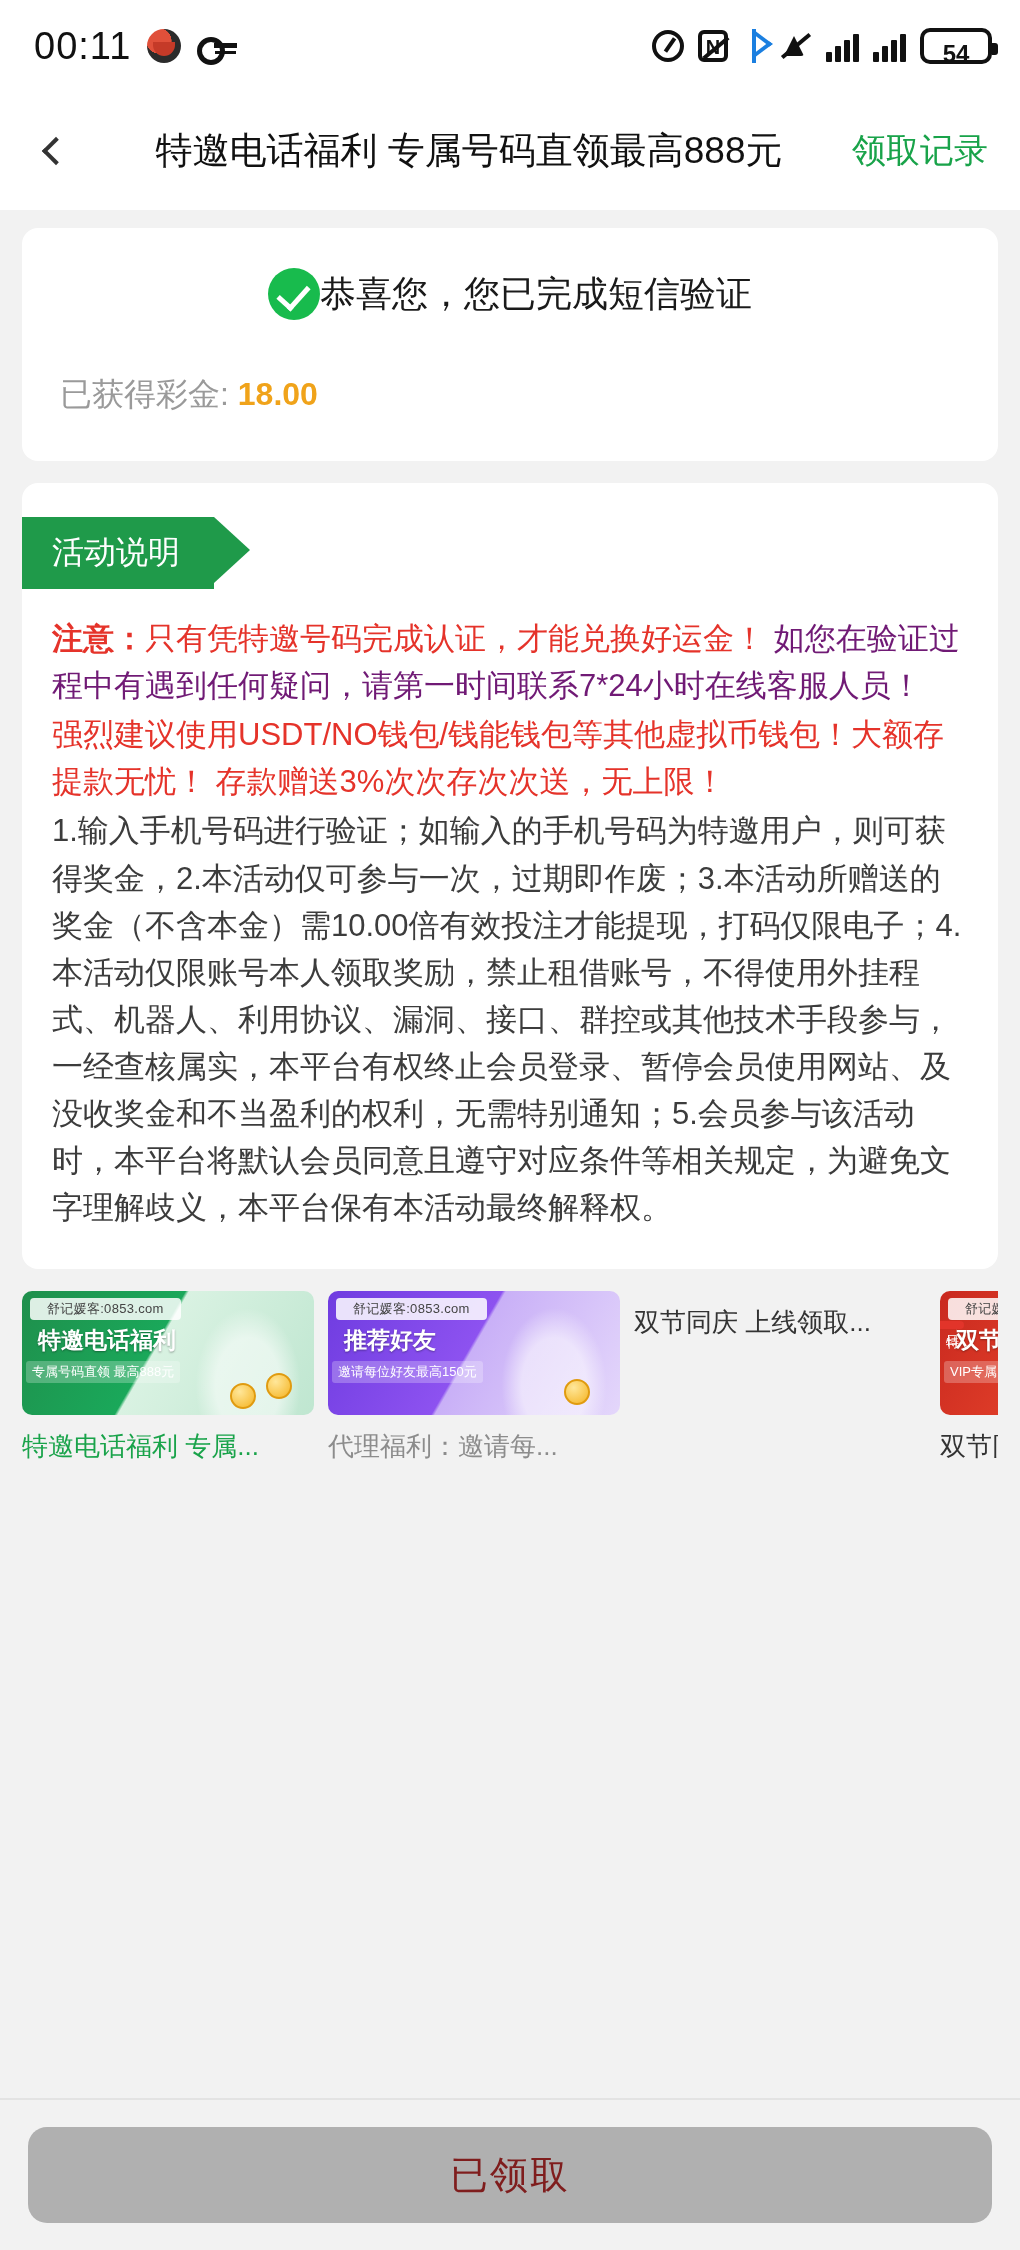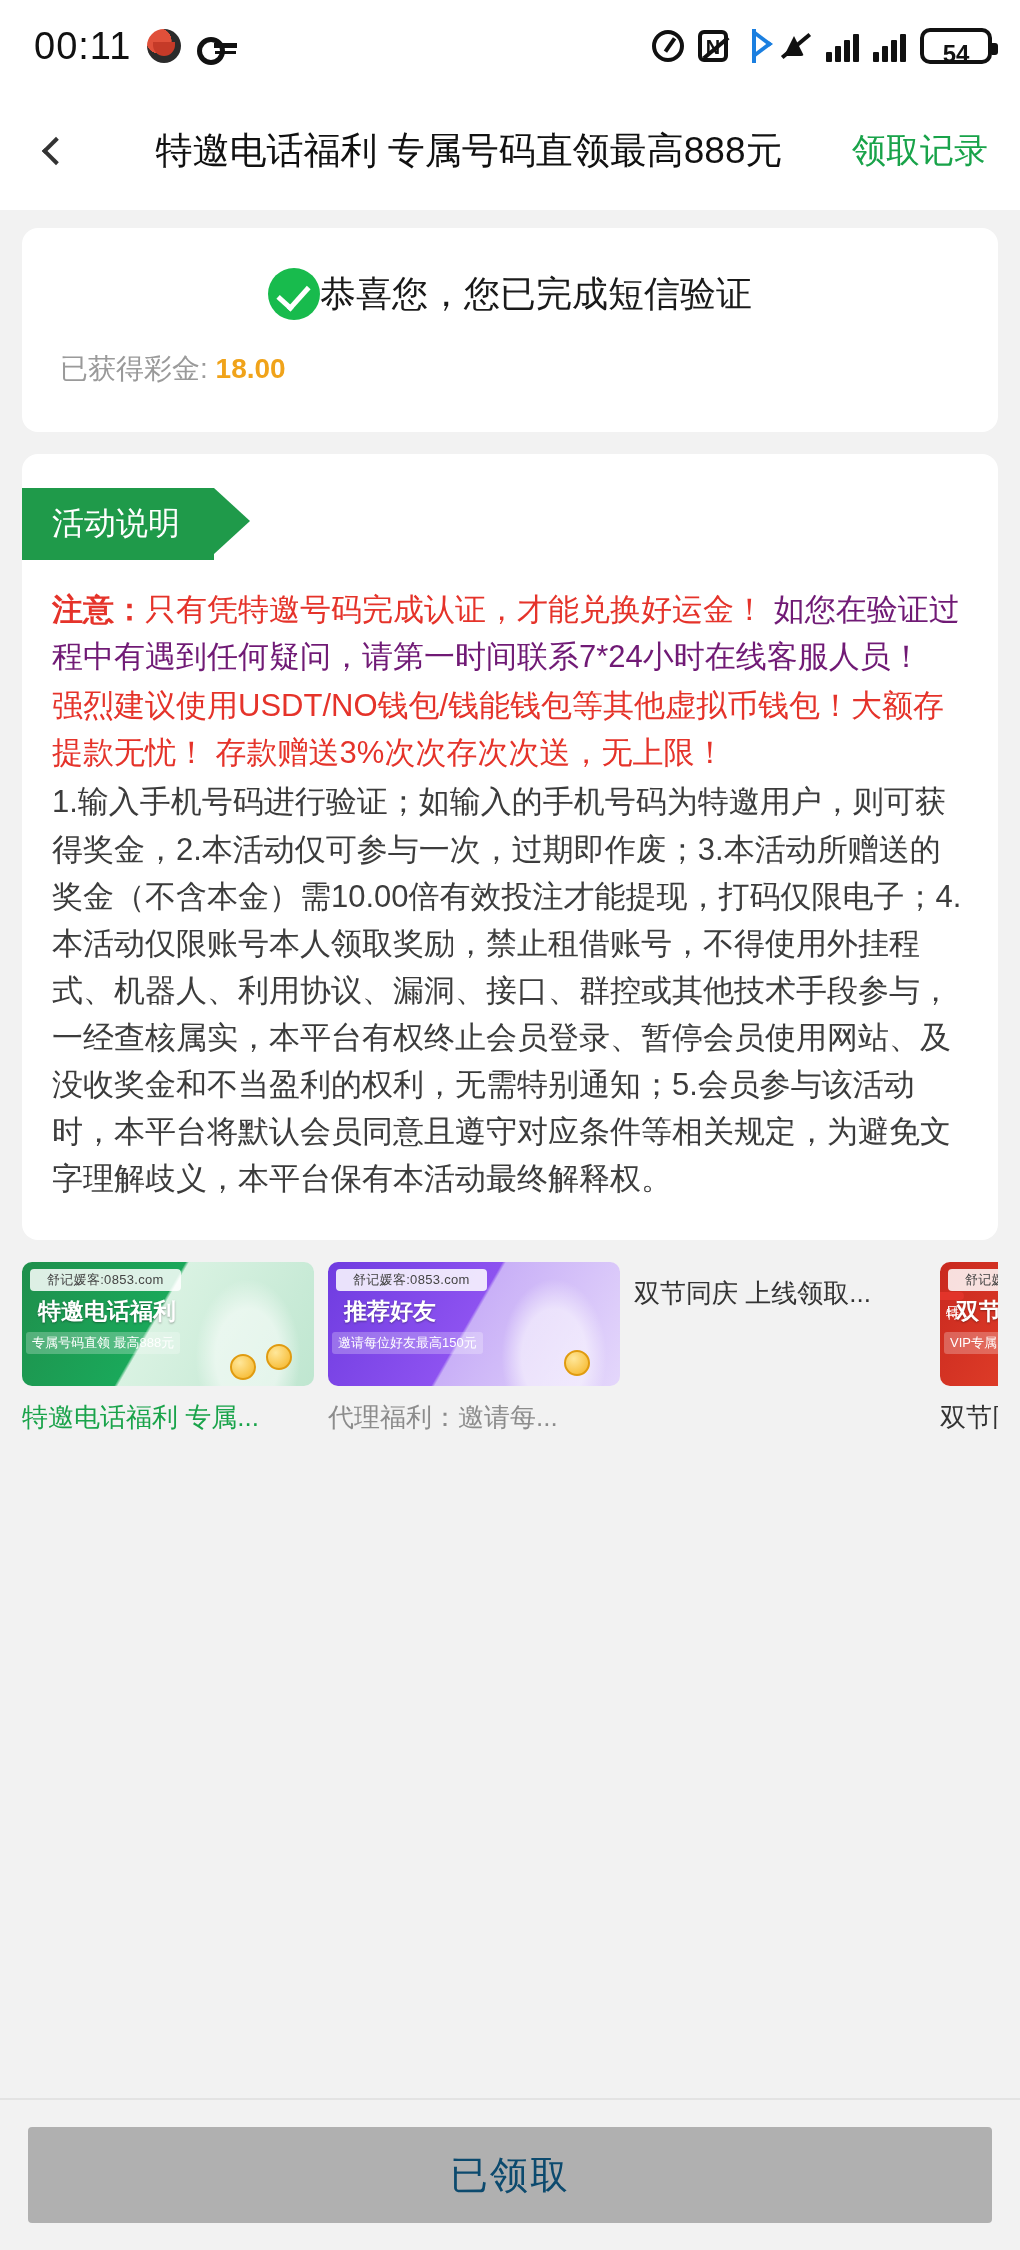--- a/index.html
+++ b/index.html
@@ -181,22 +181,22 @@
     position: relative; flex: 0 0 auto;
   }
   .check-circle::after {
     content: ""; position: absolute; left: 16px; top: 11px;
     width: 14px; height: 25px;
     border-right: 5px solid #fff; border-bottom: 5px solid #fff;
     transform: rotate(42deg);
   }
   .verify-text { font-size: 36px; color: #1a1a1a; }
   .amount-row {
-    margin-top: 30px;
-    font-size: 28px;
+    margin-top: 53px;
+    font-size: 32px;
     color: #9a9a9a;
   }
   .amount-row .amt { color: #f0a31a; font-weight: 600; }
 
   
   .rules-card { padding: 0 0 36px 0; position: relative; overflow: hidden; }
   .ribbon {
     display: inline-block;
     position: relative;
     margin-top: 34px;
@@ -304,22 +304,22 @@
     display: flex;
     align-items: center;
     justify-content: center;
     padding: 0 28px;
   }
   .claim-btn {
     width: 100%;
     height: 96px;
     background: #b0b0b0;
     border: none;
-    border-radius: 4px;
-    color: #0c4a6e;
+    border-radius: 19px;
+    color: #7f1d1d;
     font-size: 38px;
     font-family: inherit;
     letter-spacing: 2px;
     text-align: center;
   }
 </style>
 </head>
 <body>
 
 <div class="statusbar">

